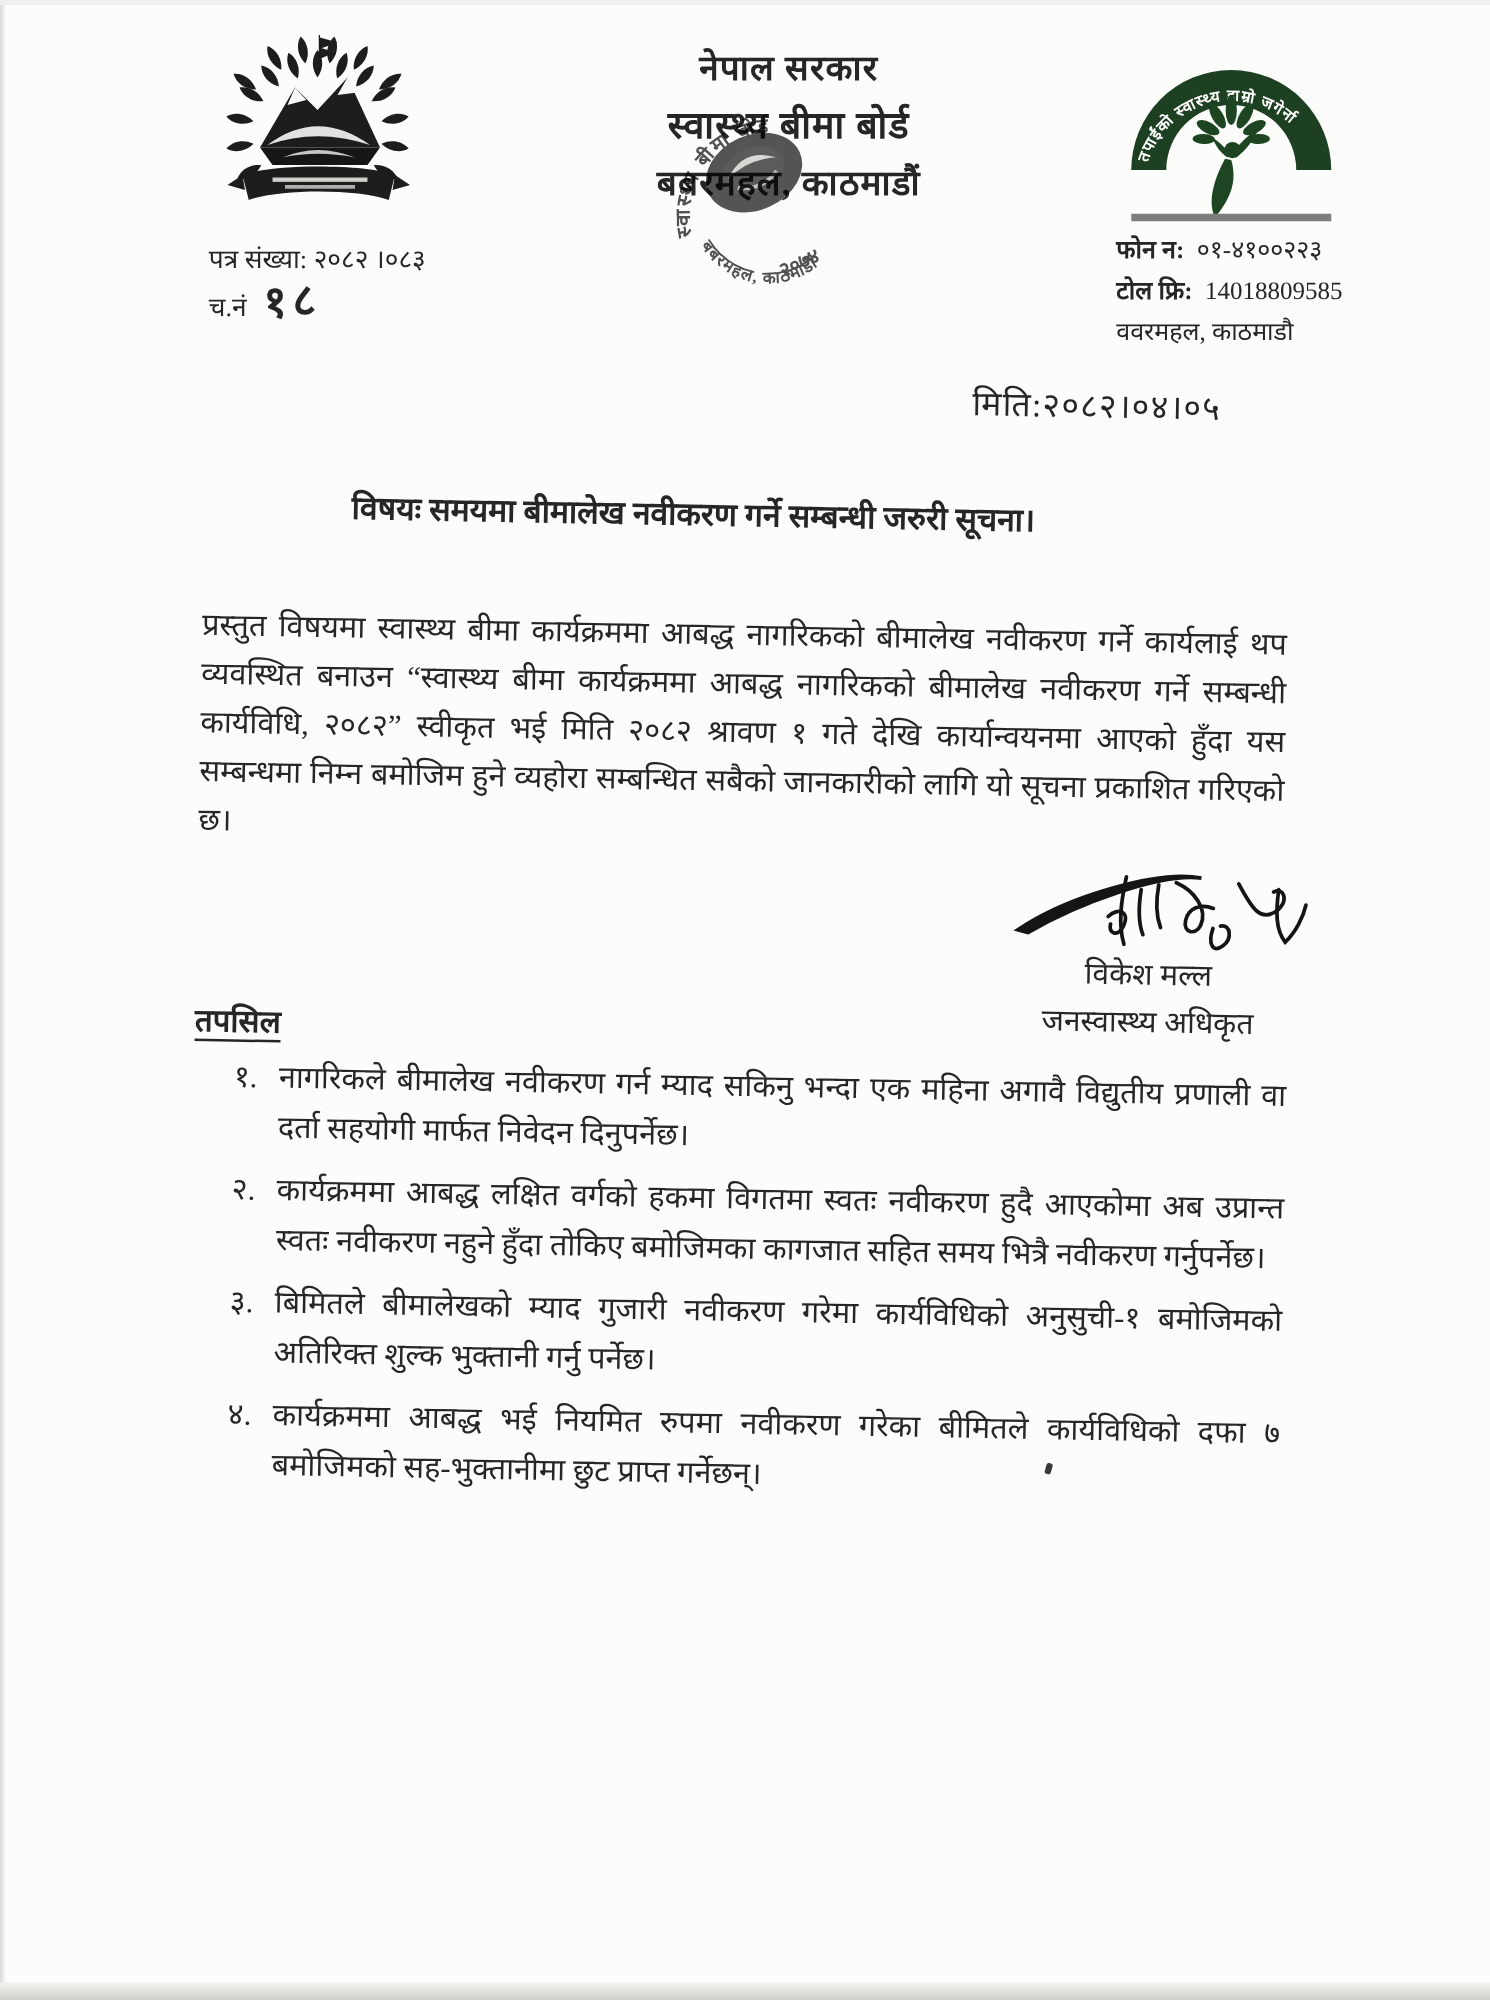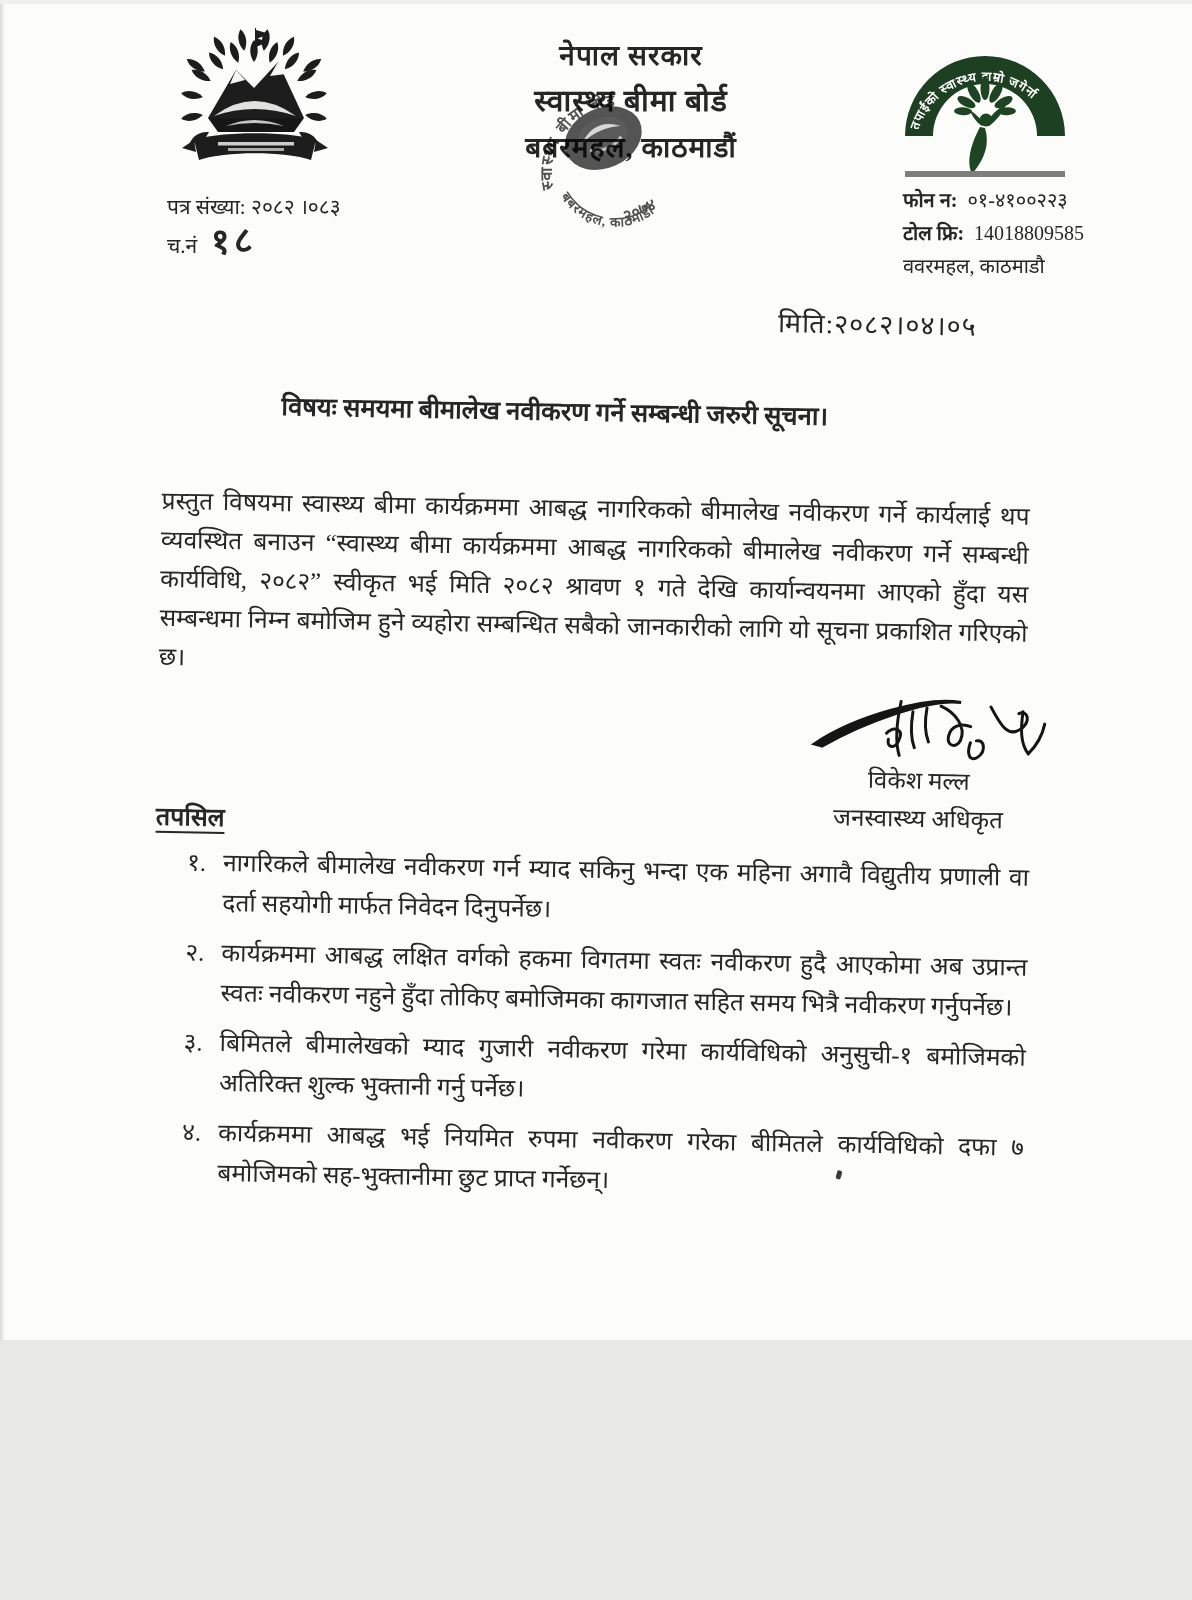--- a/index.html
+++ b/index.html
@@ -1,32 +1,32 @@
 <!DOCTYPE html>
 <html><head>
 <meta charset="utf-8">
 <style>
   html,body{margin:0;padding:0;background:#e9e9e7;}
   .page{
-    position:relative;width:1192px;height:1340px;margin:0 auto;
+    position:relative;width:1192px;height:1600px;margin:0 auto;
     background:#fcfcfb;overflow:hidden;
     font-family:"Liberation Serif","DejaVu Serif",serif;
     color:#262626;
   }
   .abs{position:absolute;}
   
   .emblem{left:166px;top:26px;width:178px;height:158px;}
   .org-block{left:466px;top:42px;width:330px;text-align:center;line-height:1.0;}
   .org-parent{font-size:28px;font-weight:bold;letter-spacing:1px;}
   .org-name{font-size:30px;font-weight:bold;margin-top:16px;letter-spacing:1px;}
   .org-address{font-size:28px;font-weight:bold;margin-top:18px;letter-spacing:1px;}
   .stamp{left:520px;top:72px;width:186px;height:176px;opacity:.88;mix-blend-mode:multiply;}
   .logo{left:903px;top:36px;width:164px;height:140px;}
   .logo-bar{left:905px;top:171px;width:160px;height:6px;background:#7e7e7c;}
-  .contact{left:893px;top:184px;font-size:20px;line-height:33px;white-space:nowrap;margin-left:10px;}
+  .contact{left:893px;top:184px;font-size:20px;line-height:33px;white-space:nowrap;}
   .contact b{font-weight:bold;}
   .ref{left:167px;top:190px;font-size:21px;line-height:34px;}
   .dispatch-no{font-size:36px;font-weight:bold;display:inline-block;transform:rotate(-4deg);margin-left:14px;letter-spacing:4px;}
   
   .doc{left:0;top:0;width:1192px;height:1600px;transform:rotate(1.05deg);transform-origin:170px 320px;}
   .date-line{left:778px;top:292px;font-size:27px;letter-spacing:1px;}
   .subject{left:283px;top:386px;width:660px;font-size:25.5px;font-weight:bold;}
   .body-par{left:165px;top:456px;width:868px;font-size:24.5px;line-height:39px;text-align:justify;}
   .sig-svg{left:816px;top:668px;width:240px;height:92px;}
   .sig-block{left:782px;top:748px;width:290px;text-align:center;font-size:24px;line-height:38px;}

